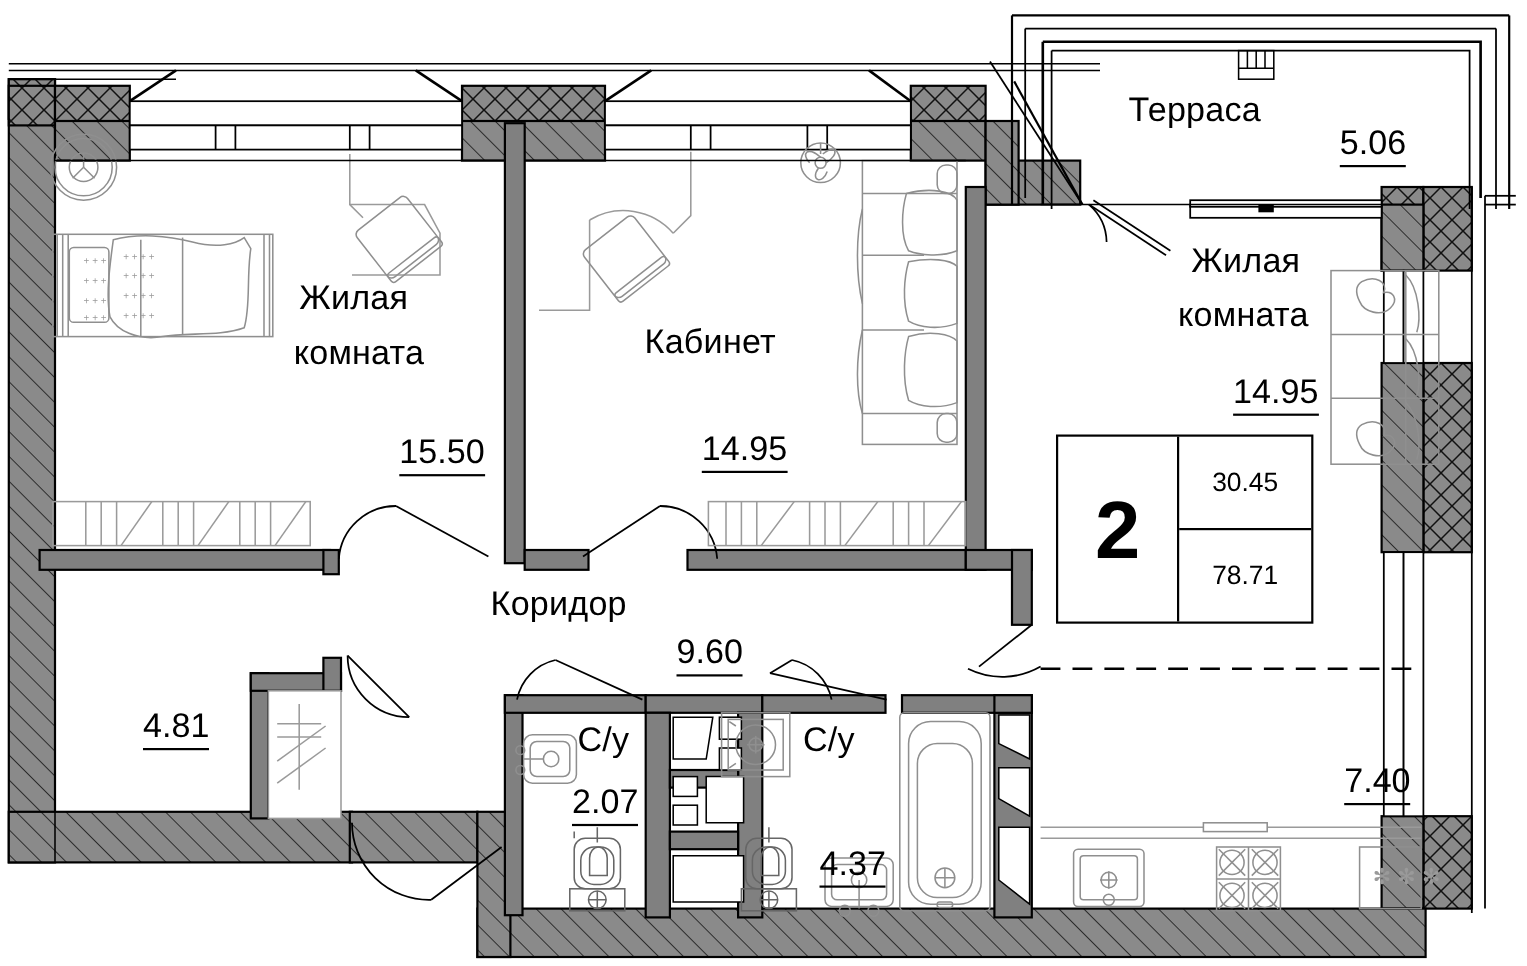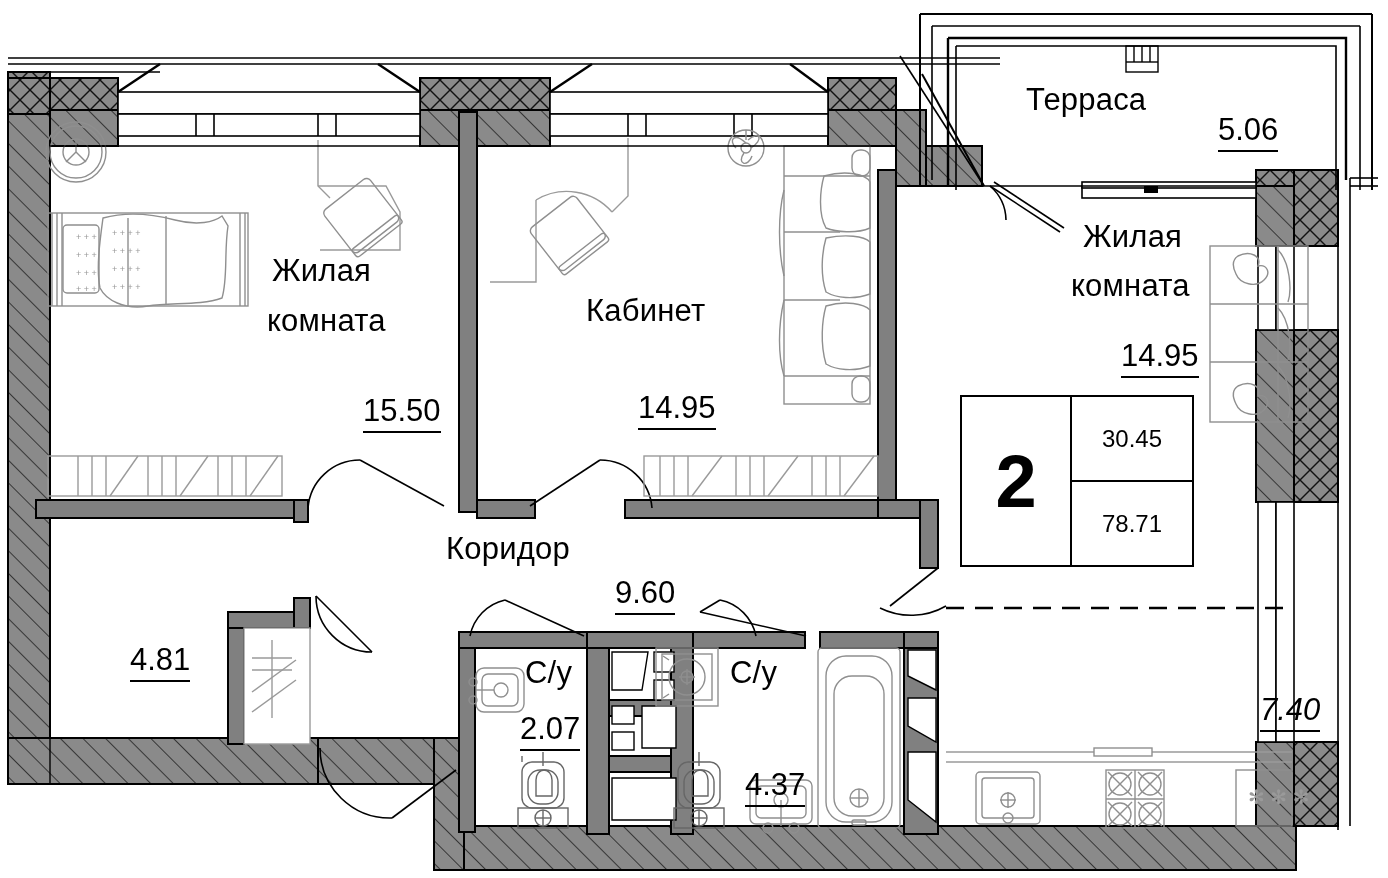--- a/index.html
+++ b/index.html
@@ -474,21 +474,21 @@
 
 <div class="lbl room-name" style="left:410px;top:531px;margin-left:36px;">Коридор</div>
 <div class="lbl room-area" style="left:615px;top:575px;">9.60</div>
 
 <div class="lbl room-name" style="left:525px;top:655px;">С/у</div>
 <div class="lbl room-area" style="left:520px;top:711px;">2.07</div>
 
 <div class="lbl room-name" style="left:730px;top:655px;">С/у</div>
 <div class="lbl room-area" style="left:745px;top:719px;margin-top:48px;">4.37</div>
 
-<div class="lbl room-area" style="left:1260px;top:692px;font-style:italic;">7.40</div>
+<div class="lbl room-area" style="left:1222px;top:692px;">7.40</div>
 
 <div class="lbl room-name" style="left:1026px;top:82px;">Терраса</div>
 <div class="lbl room-area" style="left:1218px;top:112px;">5.06</div>
 
 <div class="lbl room-name" style="left:1083px;top:219px;">Жилая</div>
 <div class="lbl room-name" style="left:1071px;top:268px;">комната</div>
 <div class="lbl room-area" style="left:1121px;top:338px;">14.95</div>
 
 <div class="infobox" style="left:960px;top:395px;width:230px;height:168px;">
   <div class="ib-left">2</div>

